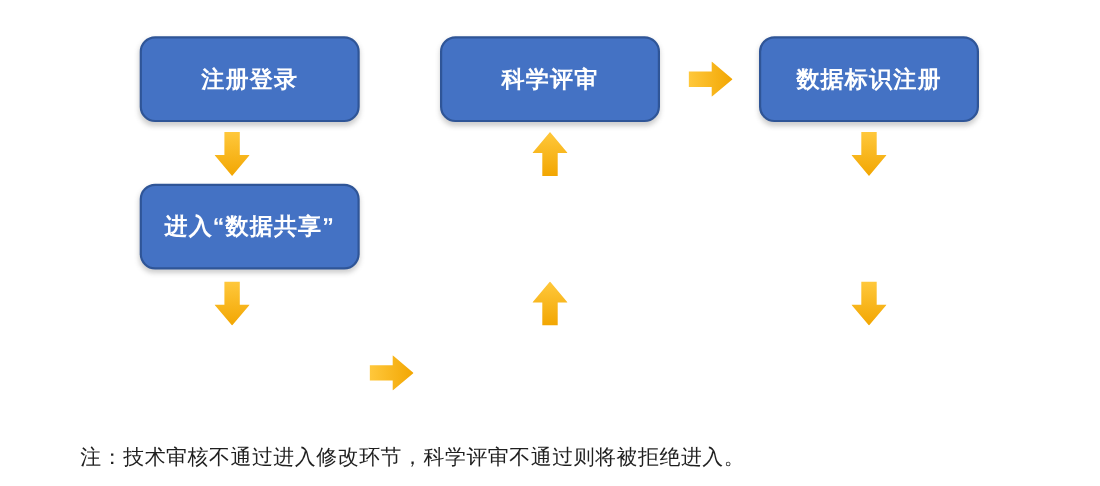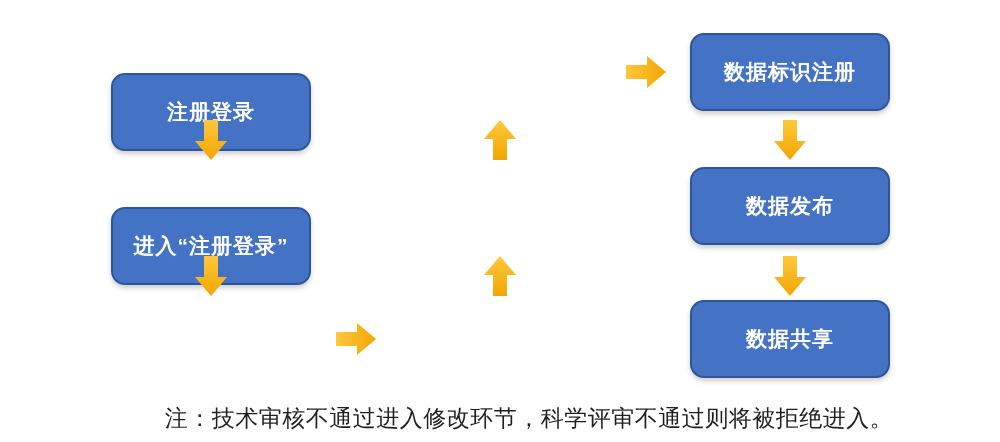--- a/index.html
+++ b/index.html
@@ -27,39 +27,38 @@
     align-items: center;
     justify-content: center;
     color: #ffffff;
     font-size: 21px;
     font-weight: bold;
     letter-spacing: 1px;
     box-shadow: 0 3px 5px rgba(80, 80, 80, 0.28);
     text-align: center;
   }
   
-  .col-left   { left: 111px; margin-top: 40px; }
+  .col-left   { left: 127px; }
   .col-mid    { left: 400px; }
   .col-right  { left: 690px; }
   .row-top    { top: 33px; }
   .row-middle { top: 167px; }
   .row-bottom { top: 300px; }
 
   .arrow {
     position: absolute;
     display: block;
   }
   .note {
     position: absolute;
     top: 403px;
     left: 0;
     right: 0;
-    padding-left: 58px;
-    text-align: center;
-    font-size: 23px;
+    padding-left: 73px;
+    font-size: 19px;
     color: #1f1f1f;
     letter-spacing: 0.5px;
   }
   .defs-holder {
     position: absolute;
     width: 0;
     height: 0;
     overflow: hidden;
   }
 </style>
@@ -78,32 +77,29 @@
         <stop offset="0" stop-color="#FFC83C"></stop>
         <stop offset="1" stop-color="#F2A602"></stop>
       </linearGradient>
     </defs>
   </svg>
 
   <div class="node col-left row-top">
     <span>注册登录</span>
   </div>
   <div class="node col-left row-middle">
-    <span>进入“注册登录”</span>
+    <span>进入“数据共享”</span>
   </div>
 
+  <div class="node col-mid row-top">
+    <span>科学评审</span>
+  </div>
 
   <div class="node col-right row-top">
     <span>数据标识注册</span>
-  </div>
-  <div class="node col-right row-middle">
-    <span>数据发布</span>
-  </div>
-  <div class="node col-right row-bottom">
-    <span>数据共享</span>
   </div>
 
   <svg class="arrow" style="left:195px; top:120px;" width="32" height="40" viewBox="0 0 32 40">
     <polygon points="9,0 23,0 23,21 32,21 16,40 0,21 9,21" fill="url(#goldV)"></polygon>
   </svg>
   <svg class="arrow" style="left:195px; top:256px;" width="32" height="40" viewBox="0 0 32 40">
     <polygon points="9,0 23,0 23,21 32,21 16,40 0,21 9,21" fill="url(#goldV)"></polygon>
   </svg>
 
   <svg class="arrow" style="left:484px; top:120px;" width="32" height="40" viewBox="0 0 32 40">

